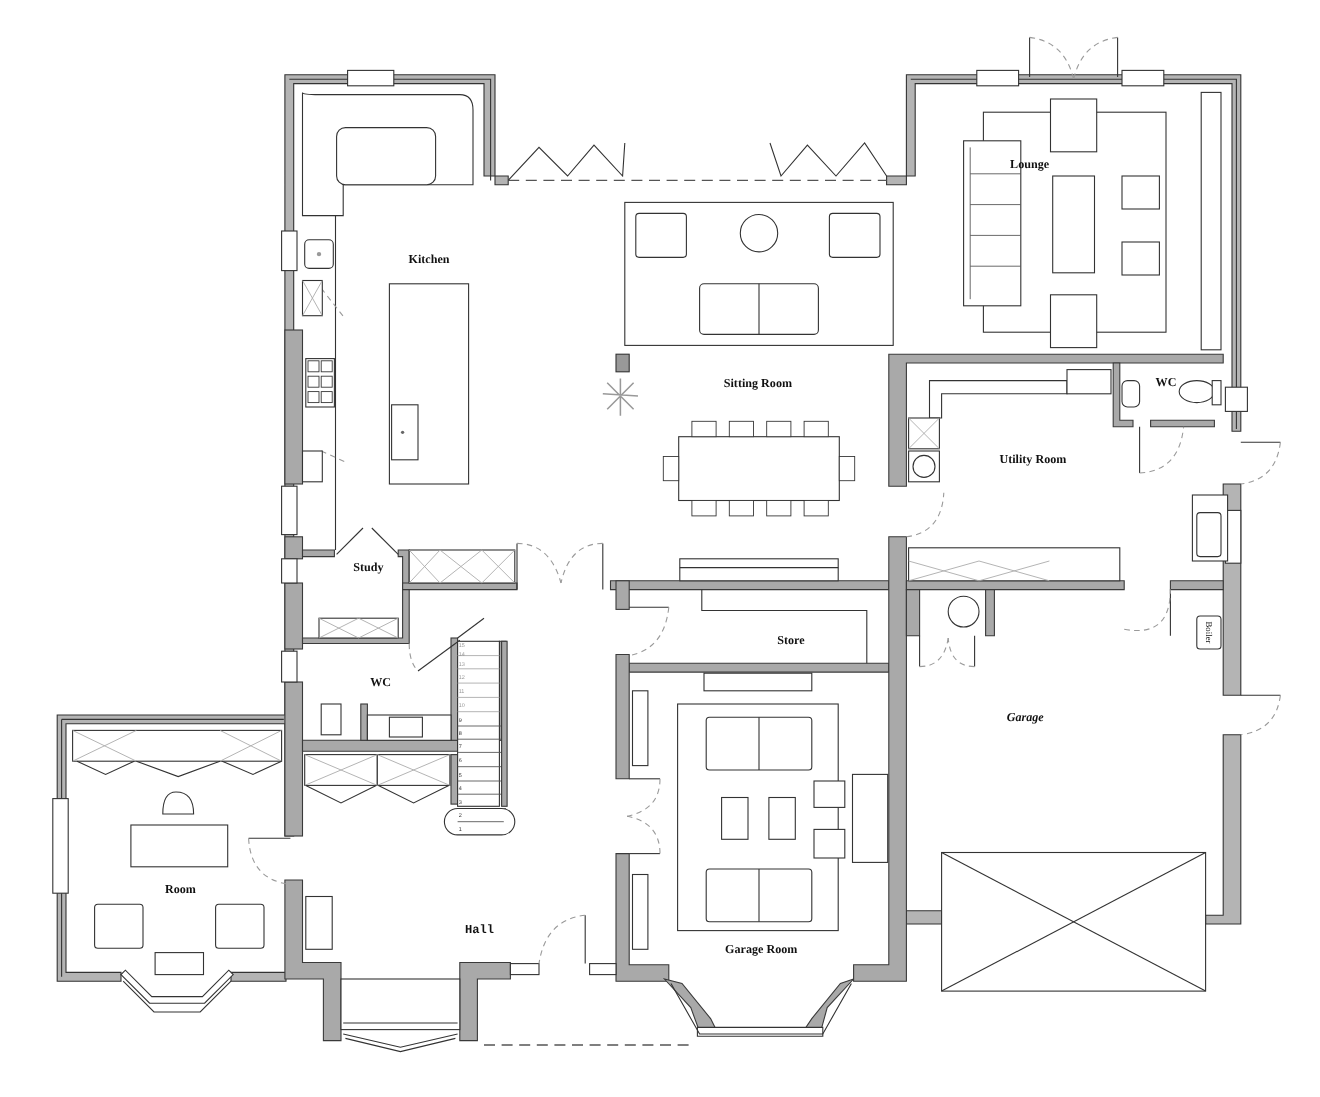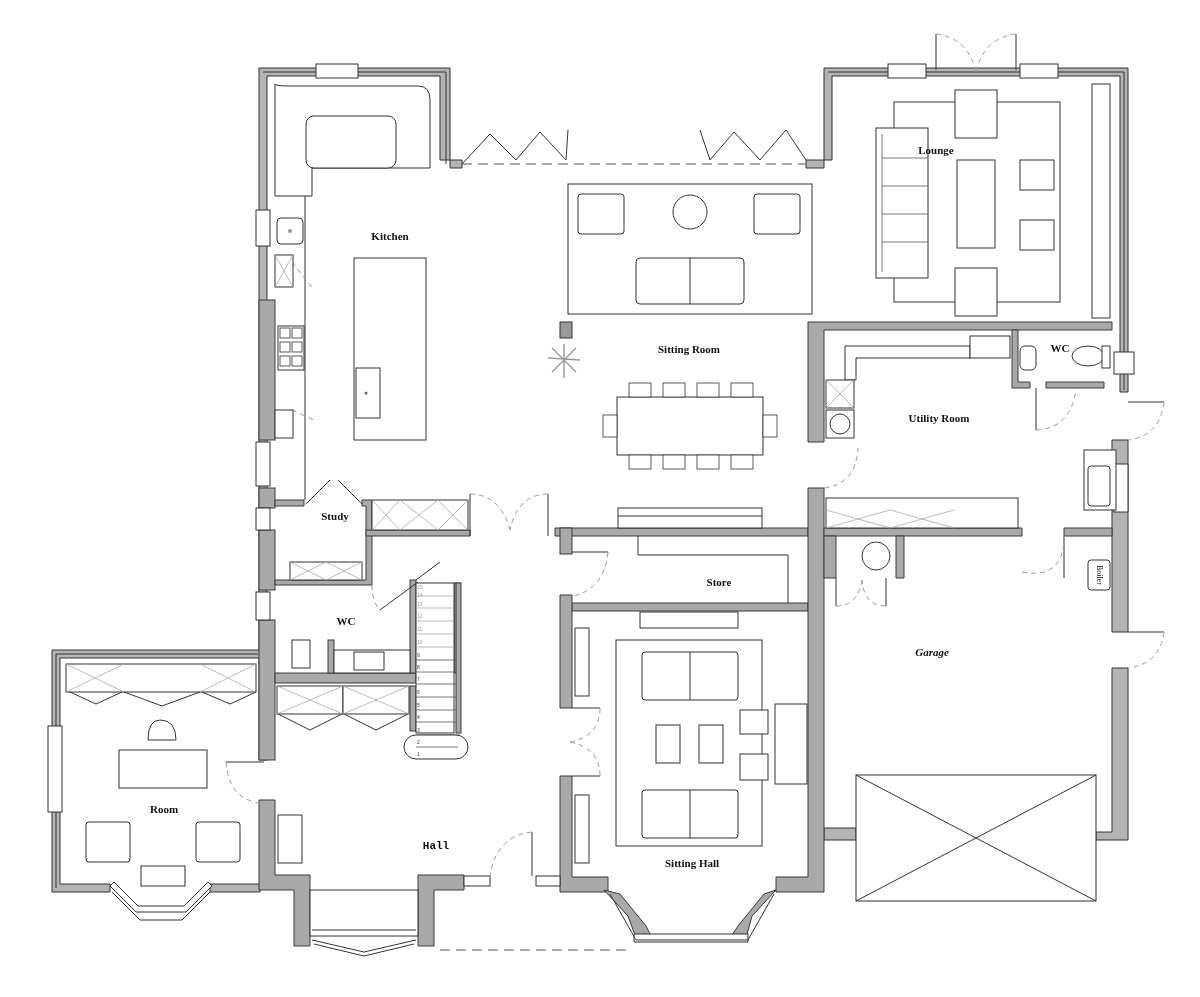--- a/index.html
+++ b/index.html
@@ -329,21 +329,21 @@
 <div class="room-label" style="left:689px;top:349px;">Sitting Room</div>
 <div class="room-label" style="left:936px;top:150px;">Lounge</div>
 <div class="room-label" style="left:1060px;top:348px;">WC</div>
 <div class="room-label" style="left:939px;top:418px;">Utility Room</div>
 <div class="room-label" style="left:335px;top:516px;">Study</div>
 <div class="room-label" style="left:695px;top:582px;margin-left:24px;">Store</div>
 <div class="room-label" style="left:346px;top:621px;">WC</div>
 <div class="room-label" style="left:932px;top:652px;font-style:italic;">Garage</div>
 <div class="room-label" style="left:164px;top:809px;">Room</div>
 <div class="room-label" style="left:436px;top:846px;font-family:Liberation Mono, monospace;">Hall</div>
-<div class="room-label" style="left:692px;top:863px;">Sitting Hall</div>
+<div class="room-label" style="left:692px;top:863px;">Garage Room</div>
 
 <div class="boiler-label" style="left:1099px;top:575px;">Boiler</div>
 
 <div class="step-num" style="left:417px;top:751px;">1</div>
 <div class="step-num" style="left:417px;top:739px;">2</div>
 <div class="step-num" style="left:417px;top:727px;">3</div>
 <div class="step-num" style="left:417px;top:714px;">4</div>
 <div class="step-num" style="left:417px;top:702px;">5</div>
 <div class="step-num" style="left:417px;top:689px;">6</div>
 <div class="step-num" style="left:417px;top:676px;">7</div>

